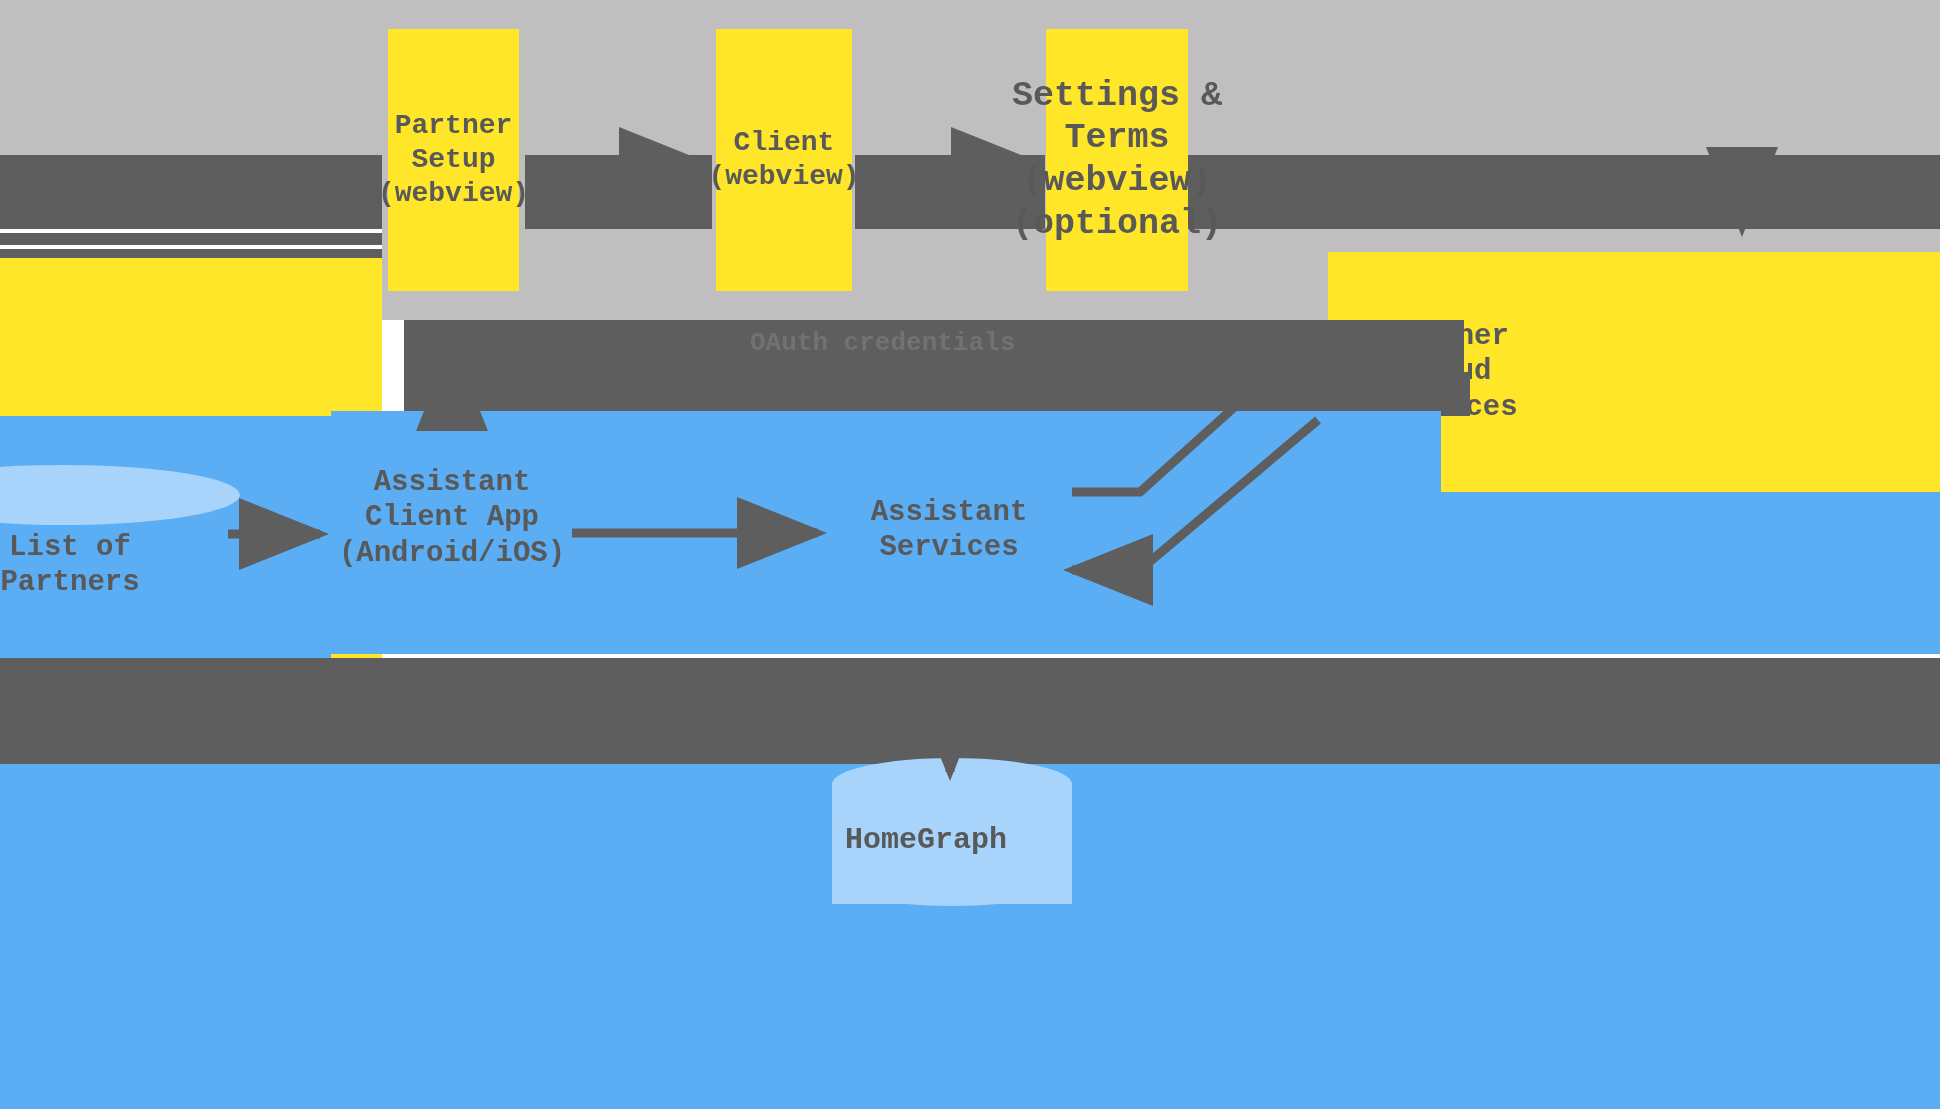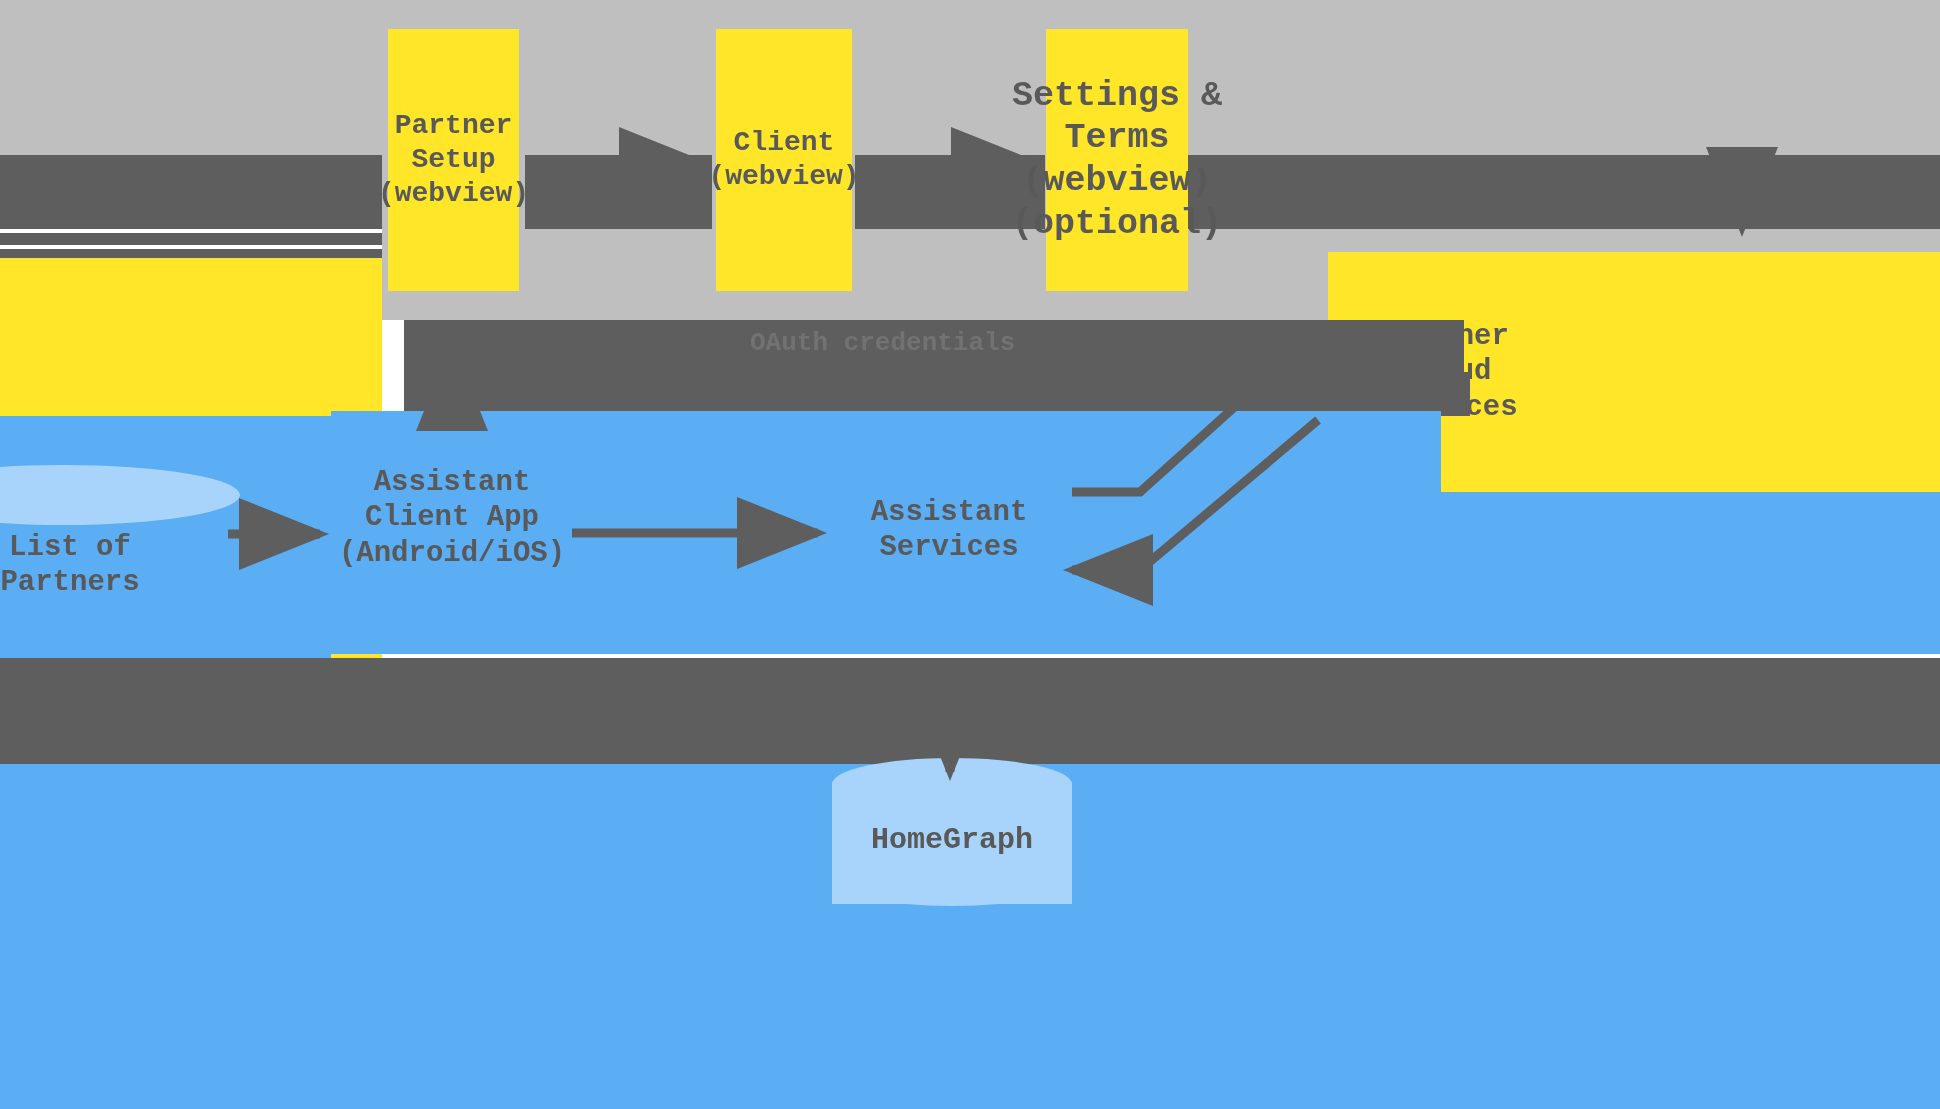--- a/index.html
+++ b/index.html
@@ -172,21 +172,21 @@
   <div class="band" style="left:0; top:658px; width:1940px; height:100px;"></div>
   <div class="band" style="left:0; top:758px; width:1940px; height:6px;"></div>
 
   <div class="rect blue" style="left:0; top:764px; width:1940px; height:345px;"></div>
 
   <div class="cyl" style="left:832px; top:758px; width:240px; height:360px;">
     <div class="cyl-body" style="top:26px; height:120px; background:#a8d4fb;"></div>
     <div class="cyl-bottom" style="top:96px; height:52px; background:#a8d4fb; bottom:auto;"></div>
     <div class="cyl-top" style="height:52px;"></div>
   </div>
-  <div class="node-label" style="left:802px; top:810px; width:300px; height:60px; font-size:30px;">HomeGraph</div>
+  <div class="node-label" style="left:776px; top:810px; width:300px; height:60px; font-size:30px;">HomeGraph</div>
 
   <svg id="arrows" viewBox="0 0 1940 1109" xmlns="http://www.w3.org/2000/svg">
     <defs>
       <marker id="ah" markerWidth="10" markerHeight="8" refX="9" refY="4" orient="auto" markerUnits="strokeWidth">
         <path d="M0,0 L10,4 L0,8 z" fill="#5e5e5e"></path>
       </marker>
     </defs>
 
     <line x1="531" y1="163" x2="700" y2="163" stroke="#5e5e5e" stroke-width="9" marker-end="url(#ah)"></line>
 

